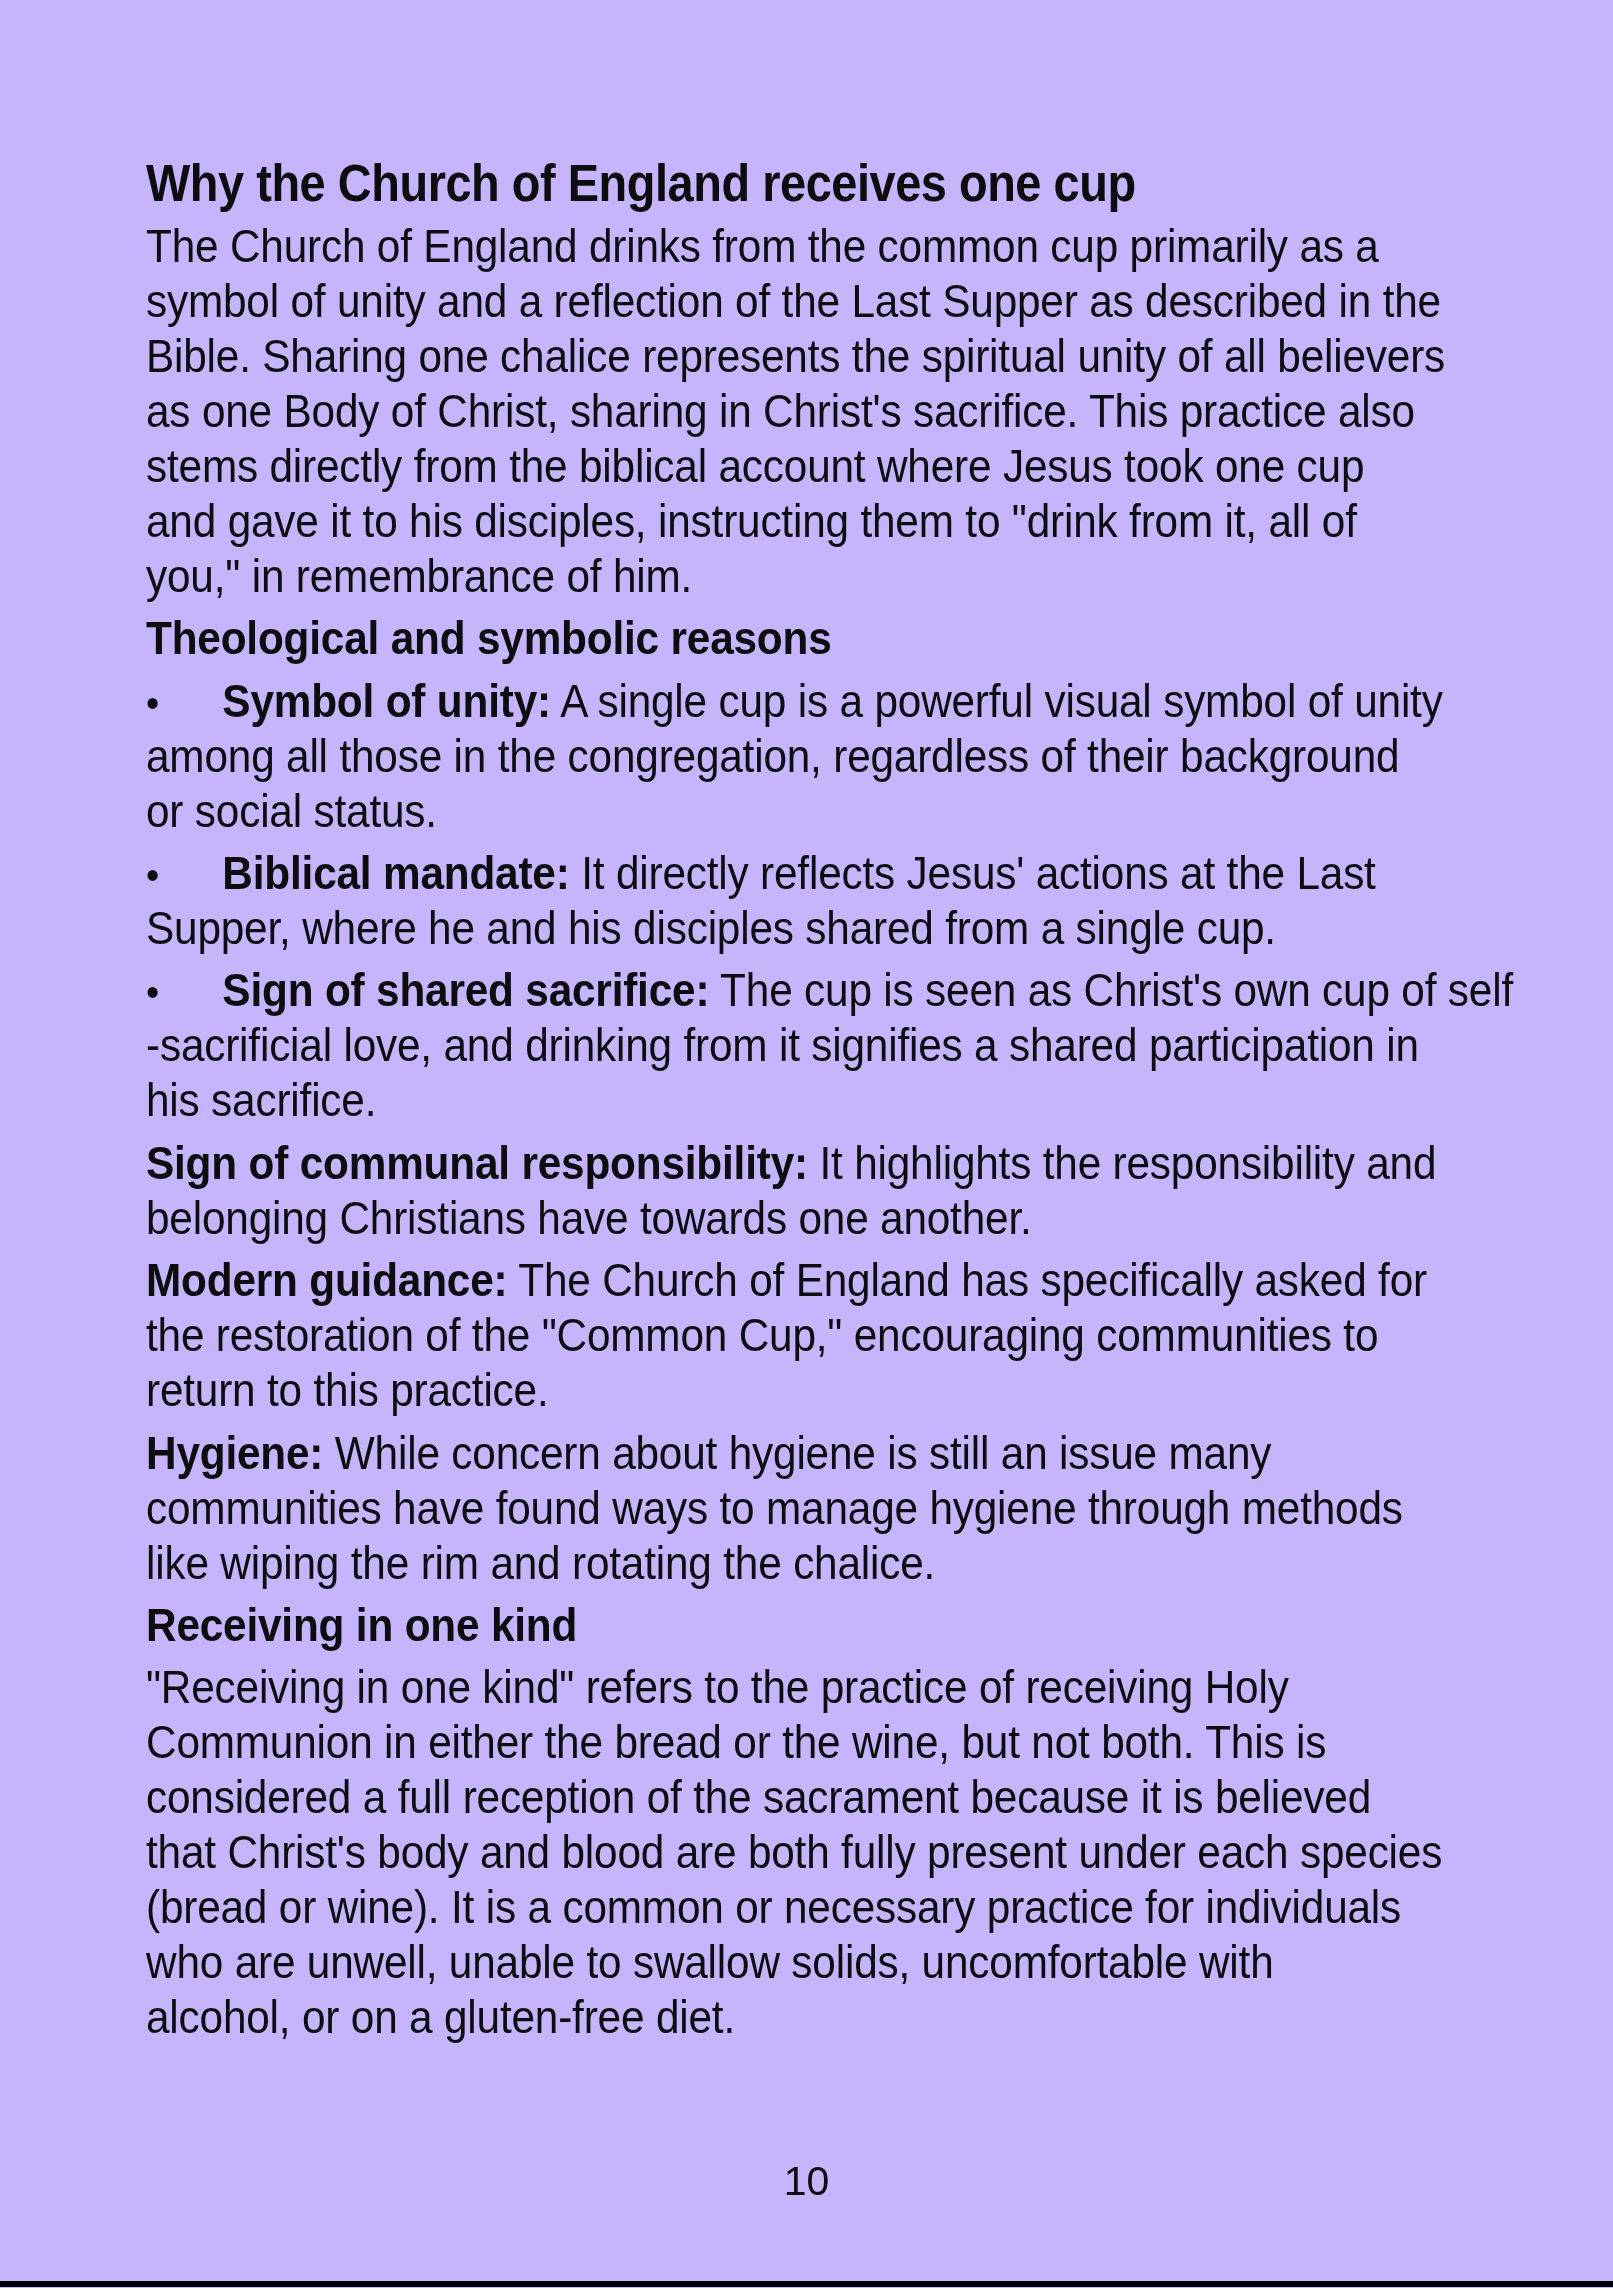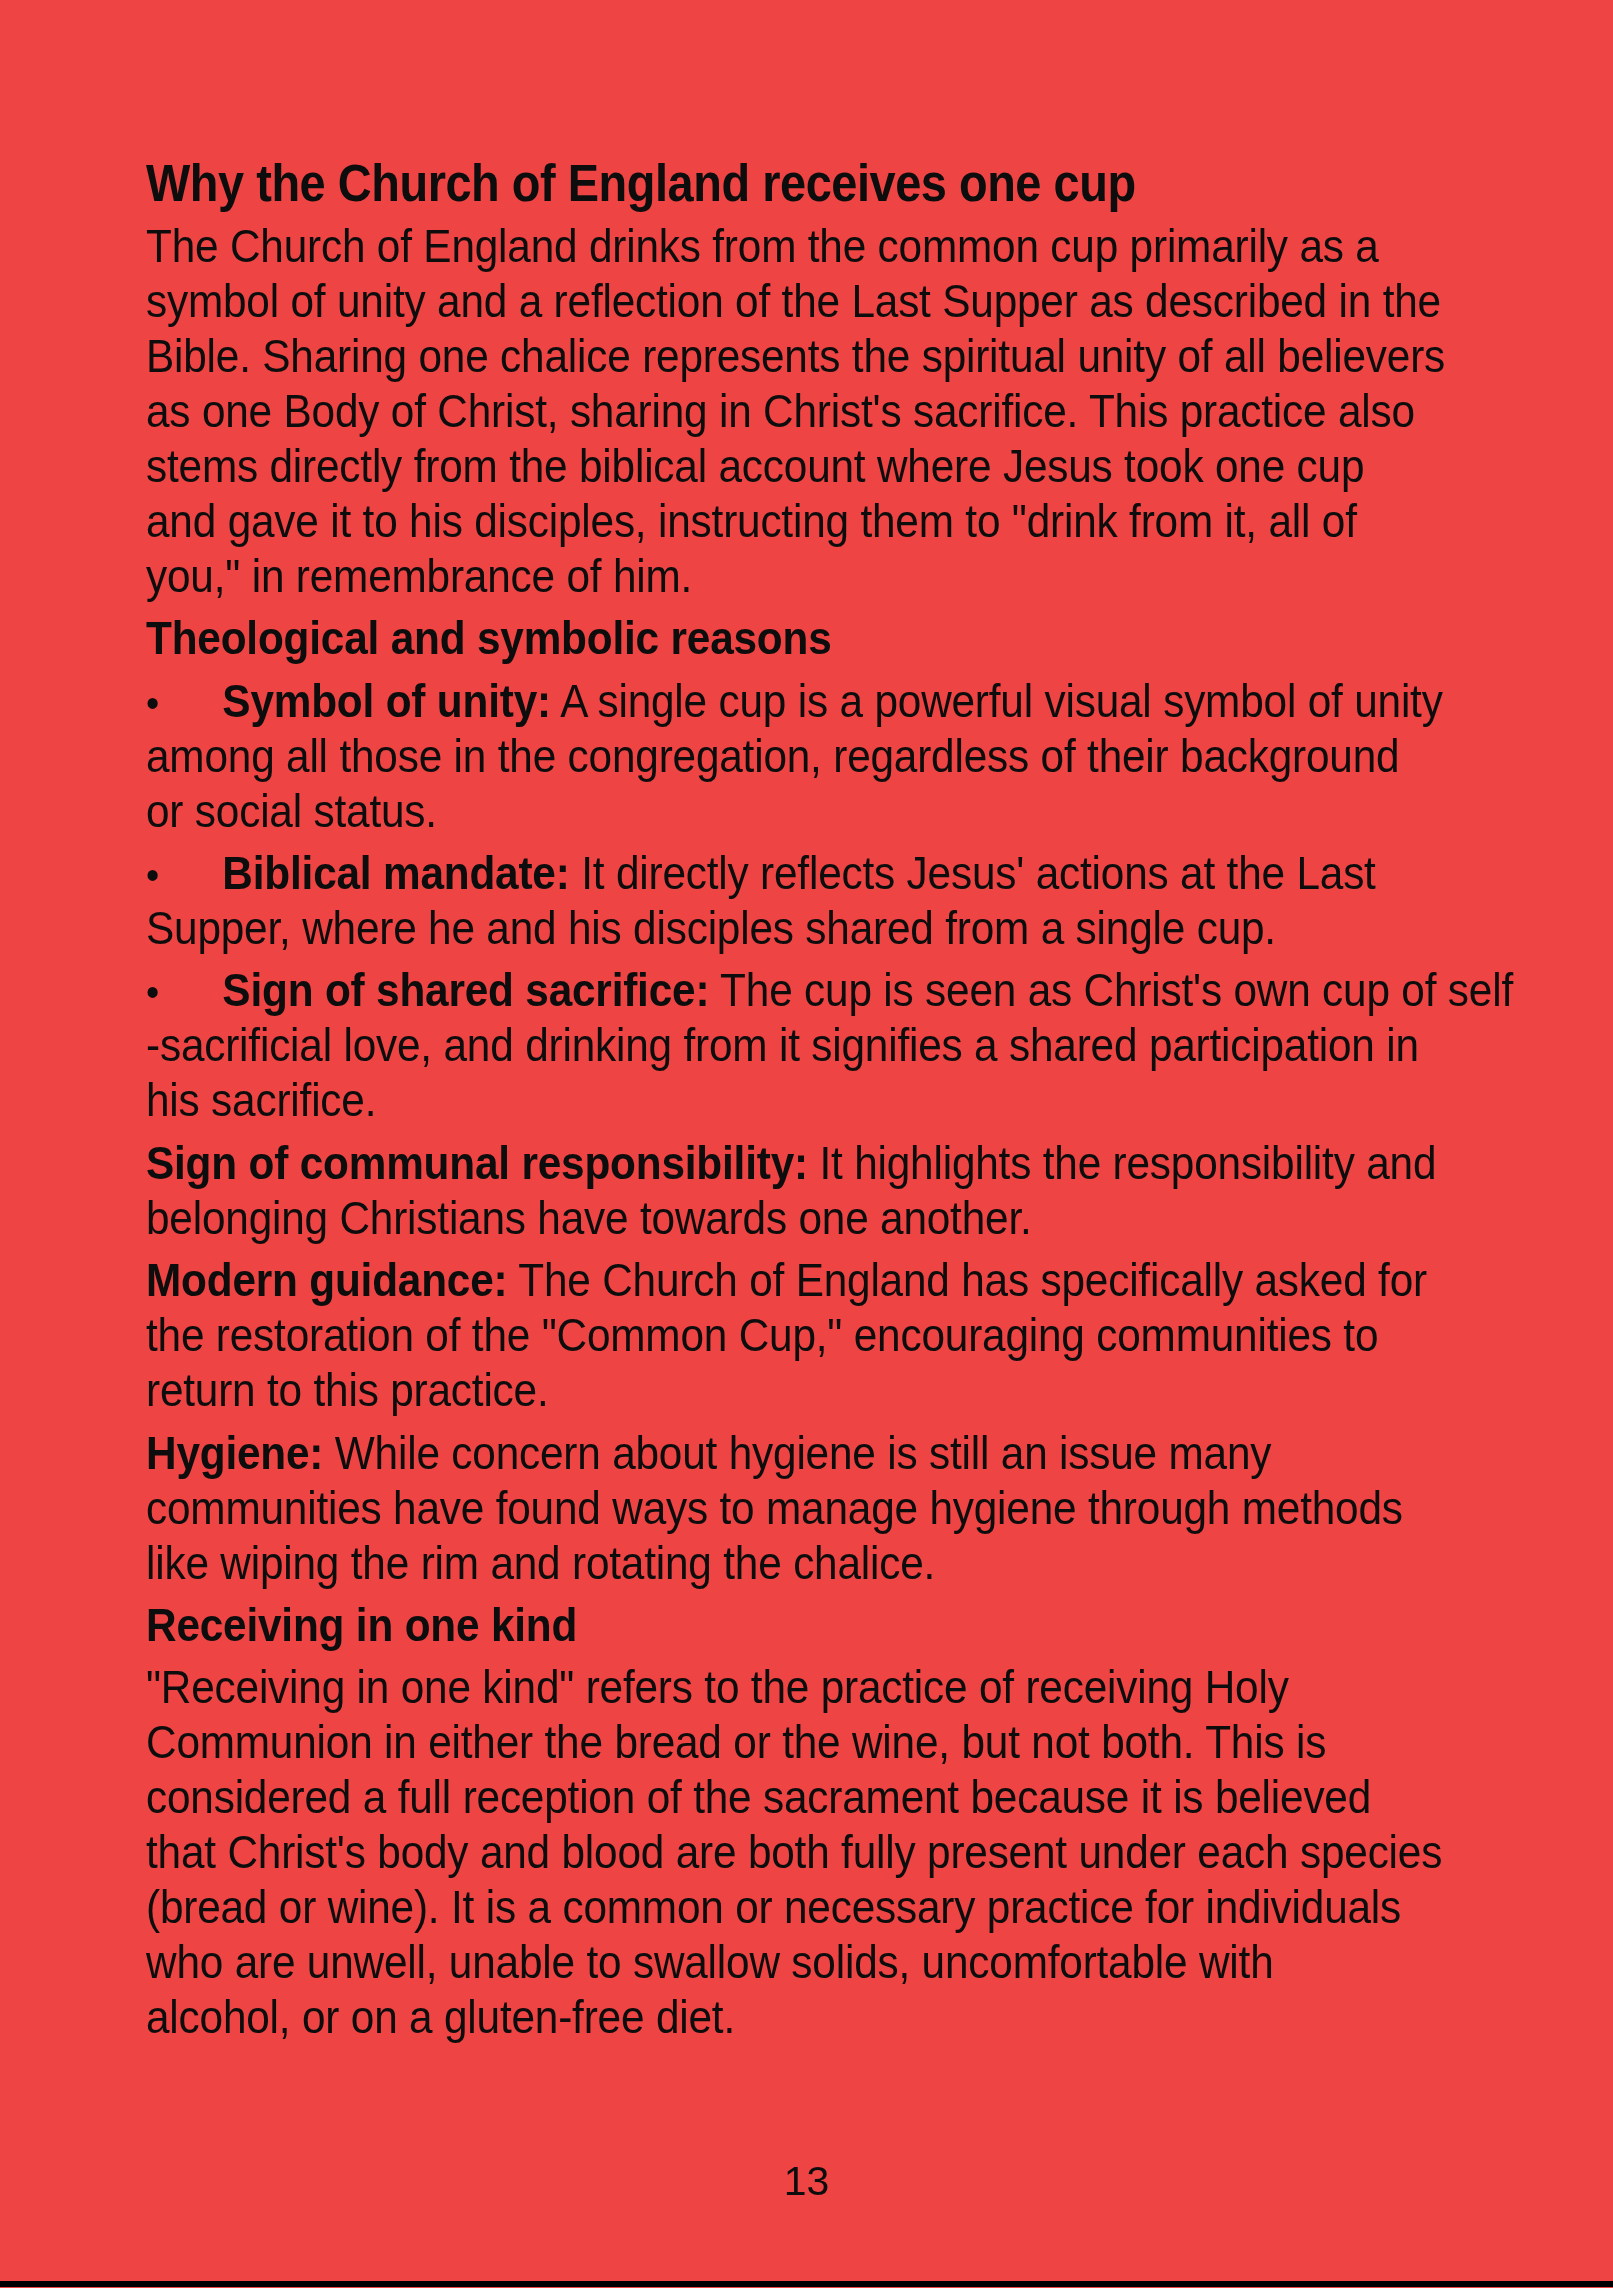--- a/index.html
+++ b/index.html
@@ -4,21 +4,21 @@
 <style>
   html, body {
     margin: 0;
     padding: 0;
     background: #e8e8e8;
   }
   .page {
     position: relative;
     width: 1613px;
     height: 2289px;
-    background: #ef4444;
+    background: #c4b5fd;
     overflow: hidden;
     font-family: "Liberation Sans", "DejaVu Sans", sans-serif;
     color: #0d0d0d;
   }
   .content {
     position: absolute;
     left: 146px;
     top: 151px;
     width: 1846px;
     transform: scaleX(0.92);
@@ -121,17 +121,17 @@
           <div class="line"><span class="">Communion in either the bread or the wine, but not both. This is</span></div>
           <div class="line"><span class="">considered a full reception of the sacrament because it is believed</span></div>
           <div class="line"><span class="">that Christ's body and blood are both fully present under each species</span></div>
           <div class="line"><span class="">(bread or wine). It is a common or necessary practice for individuals</span></div>
           <div class="line"><span class="">who are unwell, unable to swallow solids, uncomfortable with</span></div>
           <div class="line"><span class="">alcohol, or on a gluten-free diet.</span></div>
         </div>
       </div>
   </div>
 
-  <div class="page-number">13</div>
+  <div class="page-number">10</div>
 
   <div class="bottom-bar"></div>
 </div>
 
 
 </body></html>

